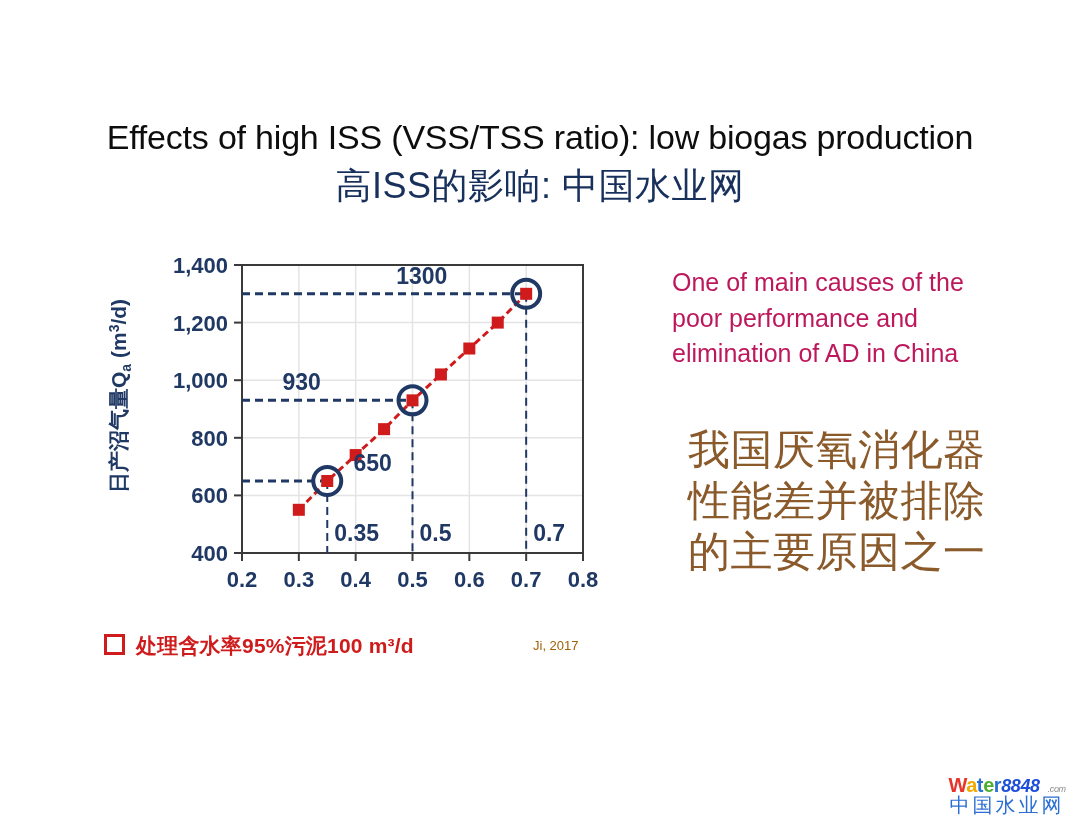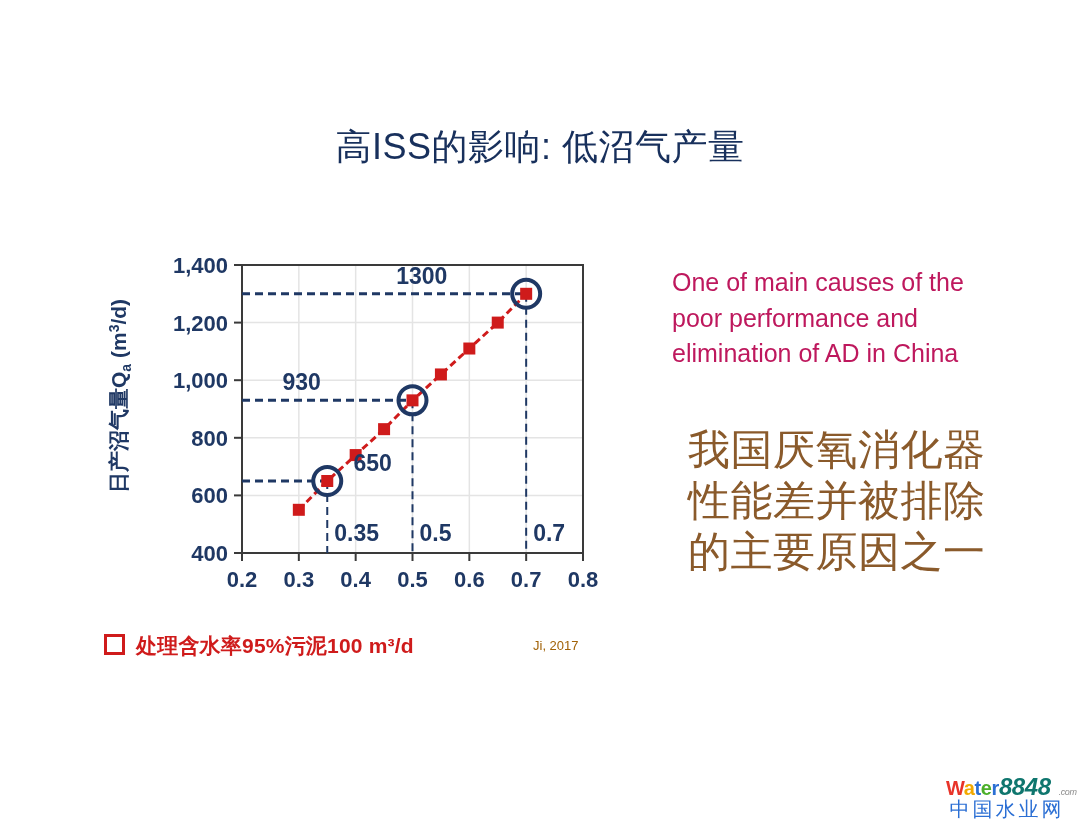--- a/index.html
+++ b/index.html
@@ -122,44 +122,45 @@
     font-weight: bold;
     letter-spacing: -0.4px;
     white-space: nowrap;
   }
   #logo-wordmark .l1 { color: #e8342a; }
   #logo-wordmark .l2 { color: #f2a900; }
   #logo-wordmark .l3 { color: #2b6fd4; }
   #logo-wordmark .l4 { color: #4caf2b; }
   #logo-wordmark .l5 { color: #2b6fd4; }
   #logo-wordmark .num {
-    color: #0f766e;
+    color: #1d4ed8;
     font-style: italic;
-    font-size: 24px;
+    font-size: 18px;
   }
   #logo-wordmark .dotcom {
     color: #8d8d8d;
     font-size: 9px;
     font-weight: normal;
     font-style: italic;
     padding-left: 8px;
   }
   #logo-sub {
     margin-top: 0;
     font-size: 20px;
     color: #2b6fd4;
     letter-spacing: 3px;
     white-space: nowrap;
   }
 </style>
 </head>
 <body>
 
 <div id="title-block">
-  <div id="title-zh">高ISS的影响: 低沼气产量</div>
+  <div id="title-en">Effects of high ISS (VSS/TSS ratio): low biogas production</div>
+  <div id="title-zh">高ISS的影响: 中国水业网</div>
 </div>
 
 <div id="chart-figure">
   <svg id="chart-svg" width="520" height="360" viewBox="0 0 520 360">
 
     <rect id="plot-bg" x="142" y="22" width="341" height="288" fill="#ffffff"></rect>
 
     <g id="grid-h">
         <line x1="142" y1="252.4" x2="483" y2="252.4" stroke="#e4e4e4" stroke-width="1.5"></line>
         <line x1="142" y1="194.8" x2="483" y2="194.8" stroke="#e4e4e4" stroke-width="1.5"></line>

